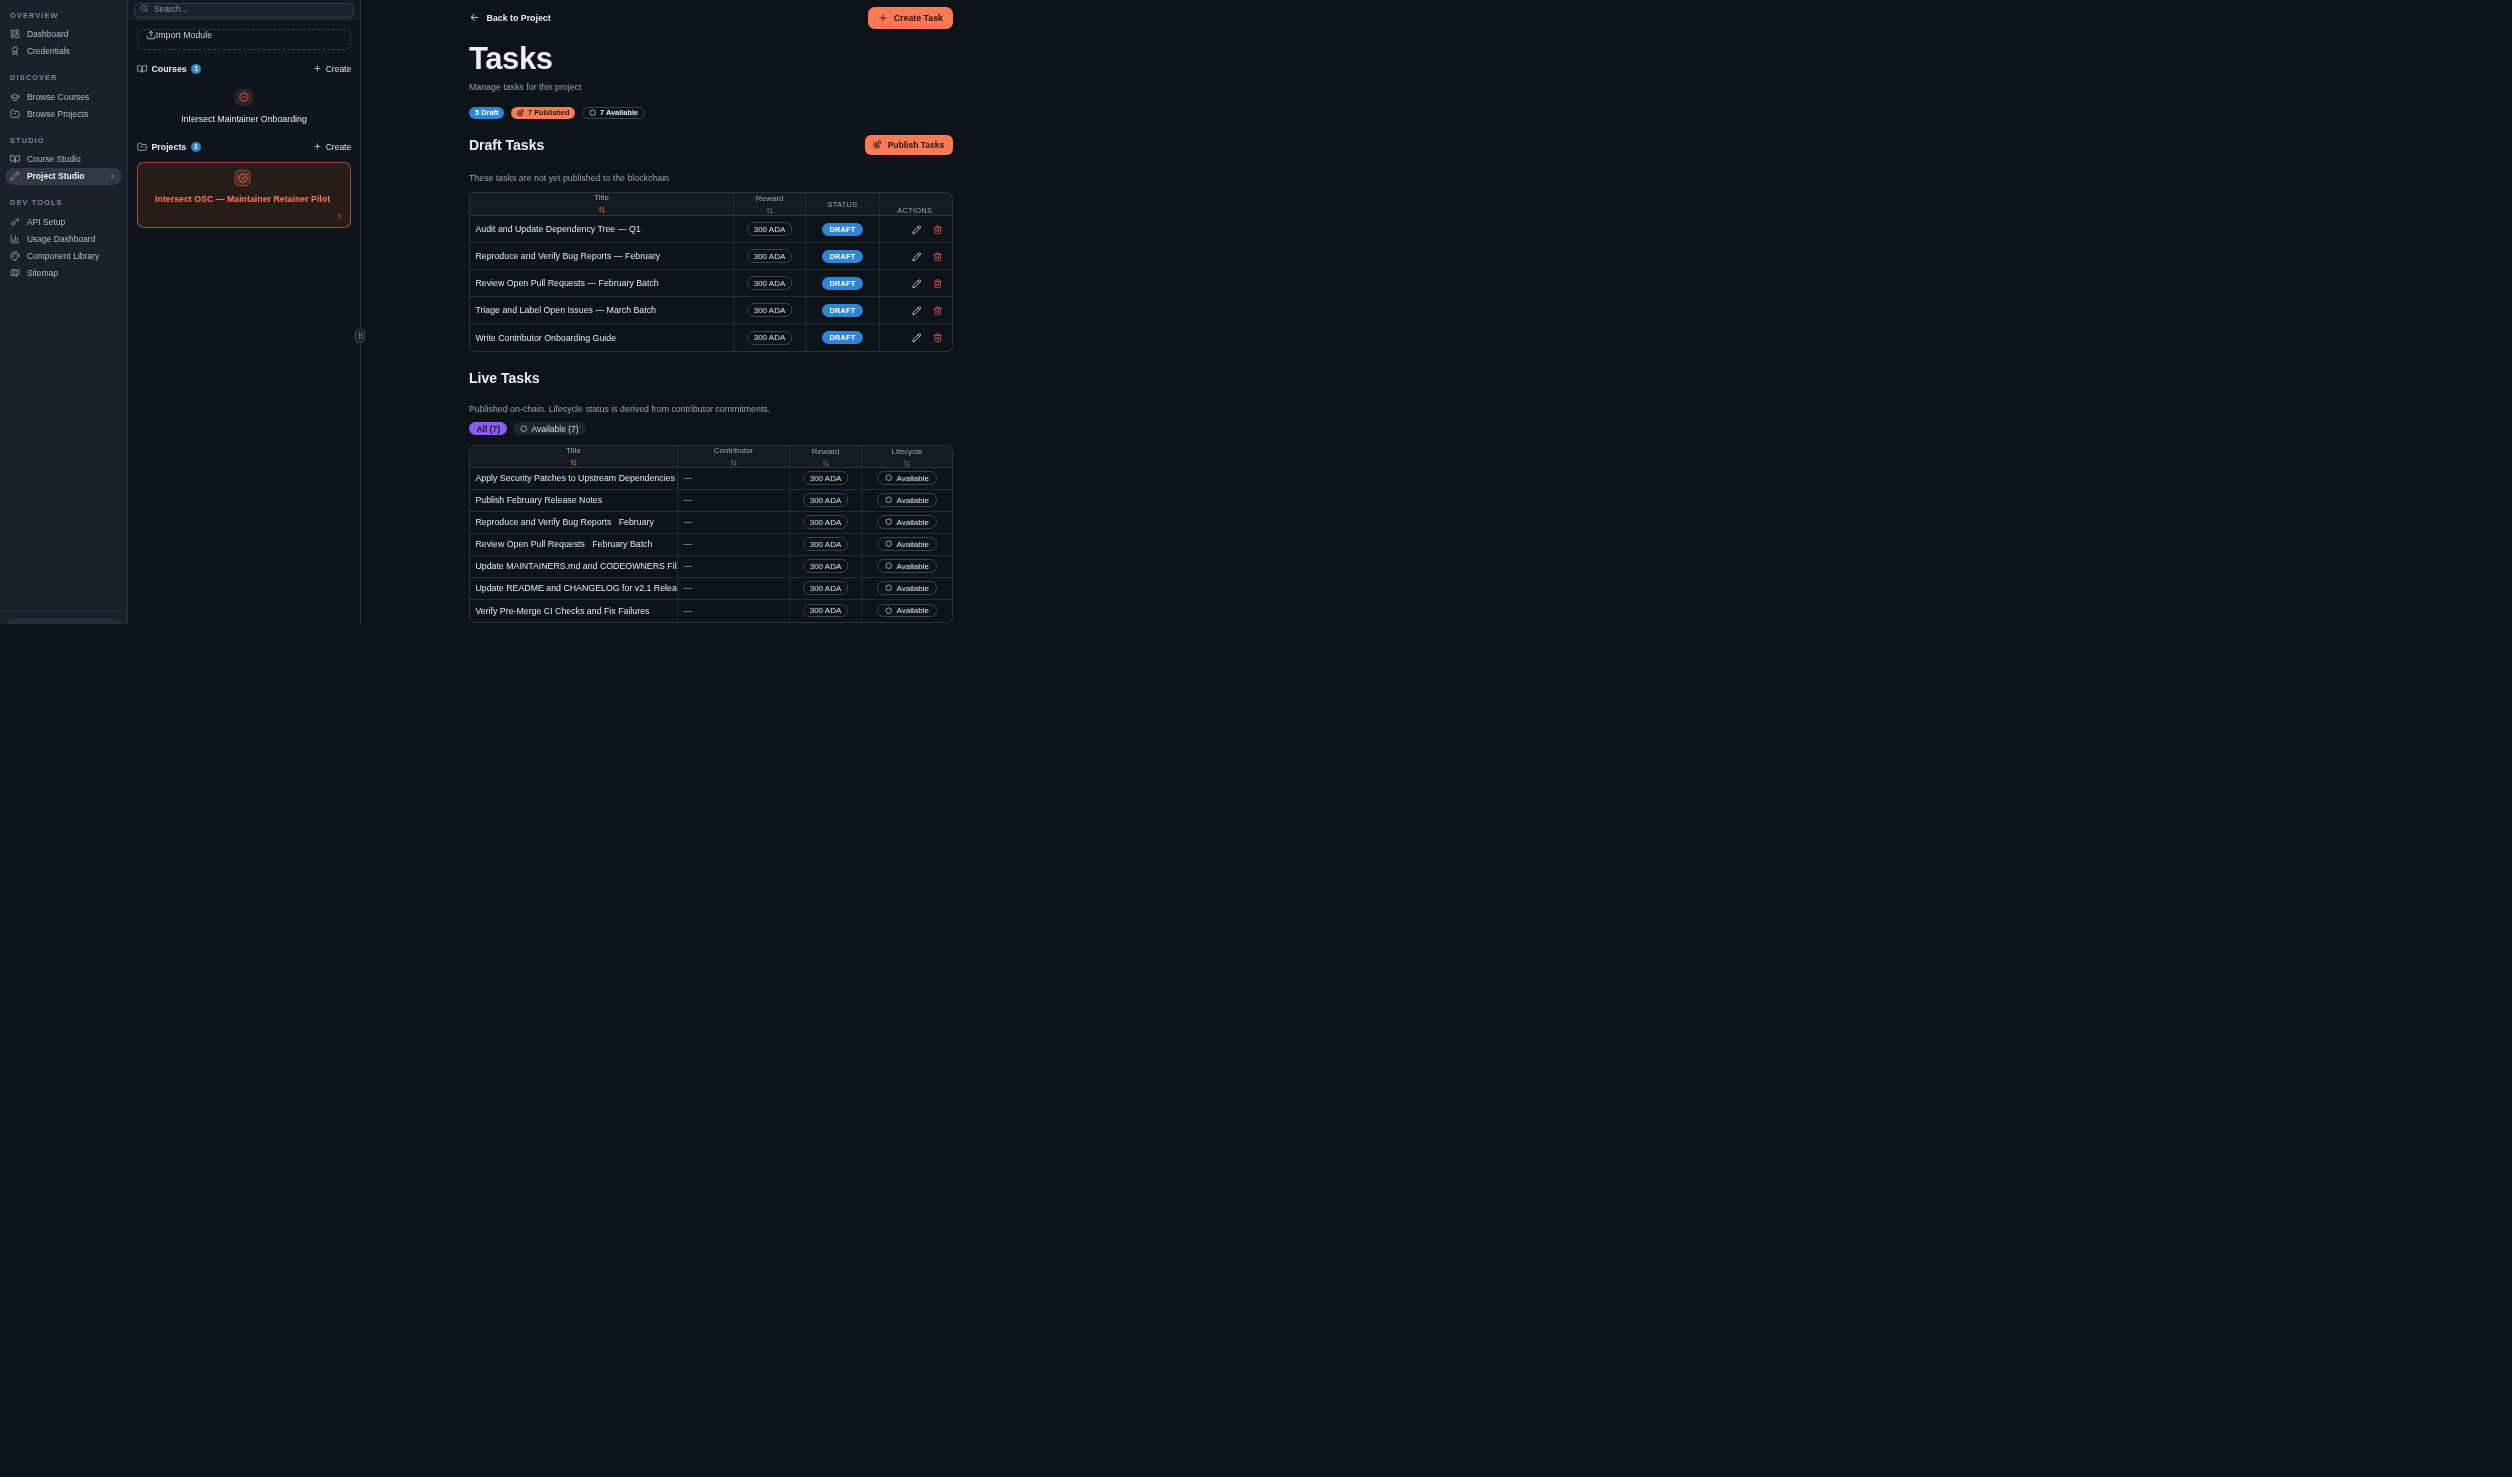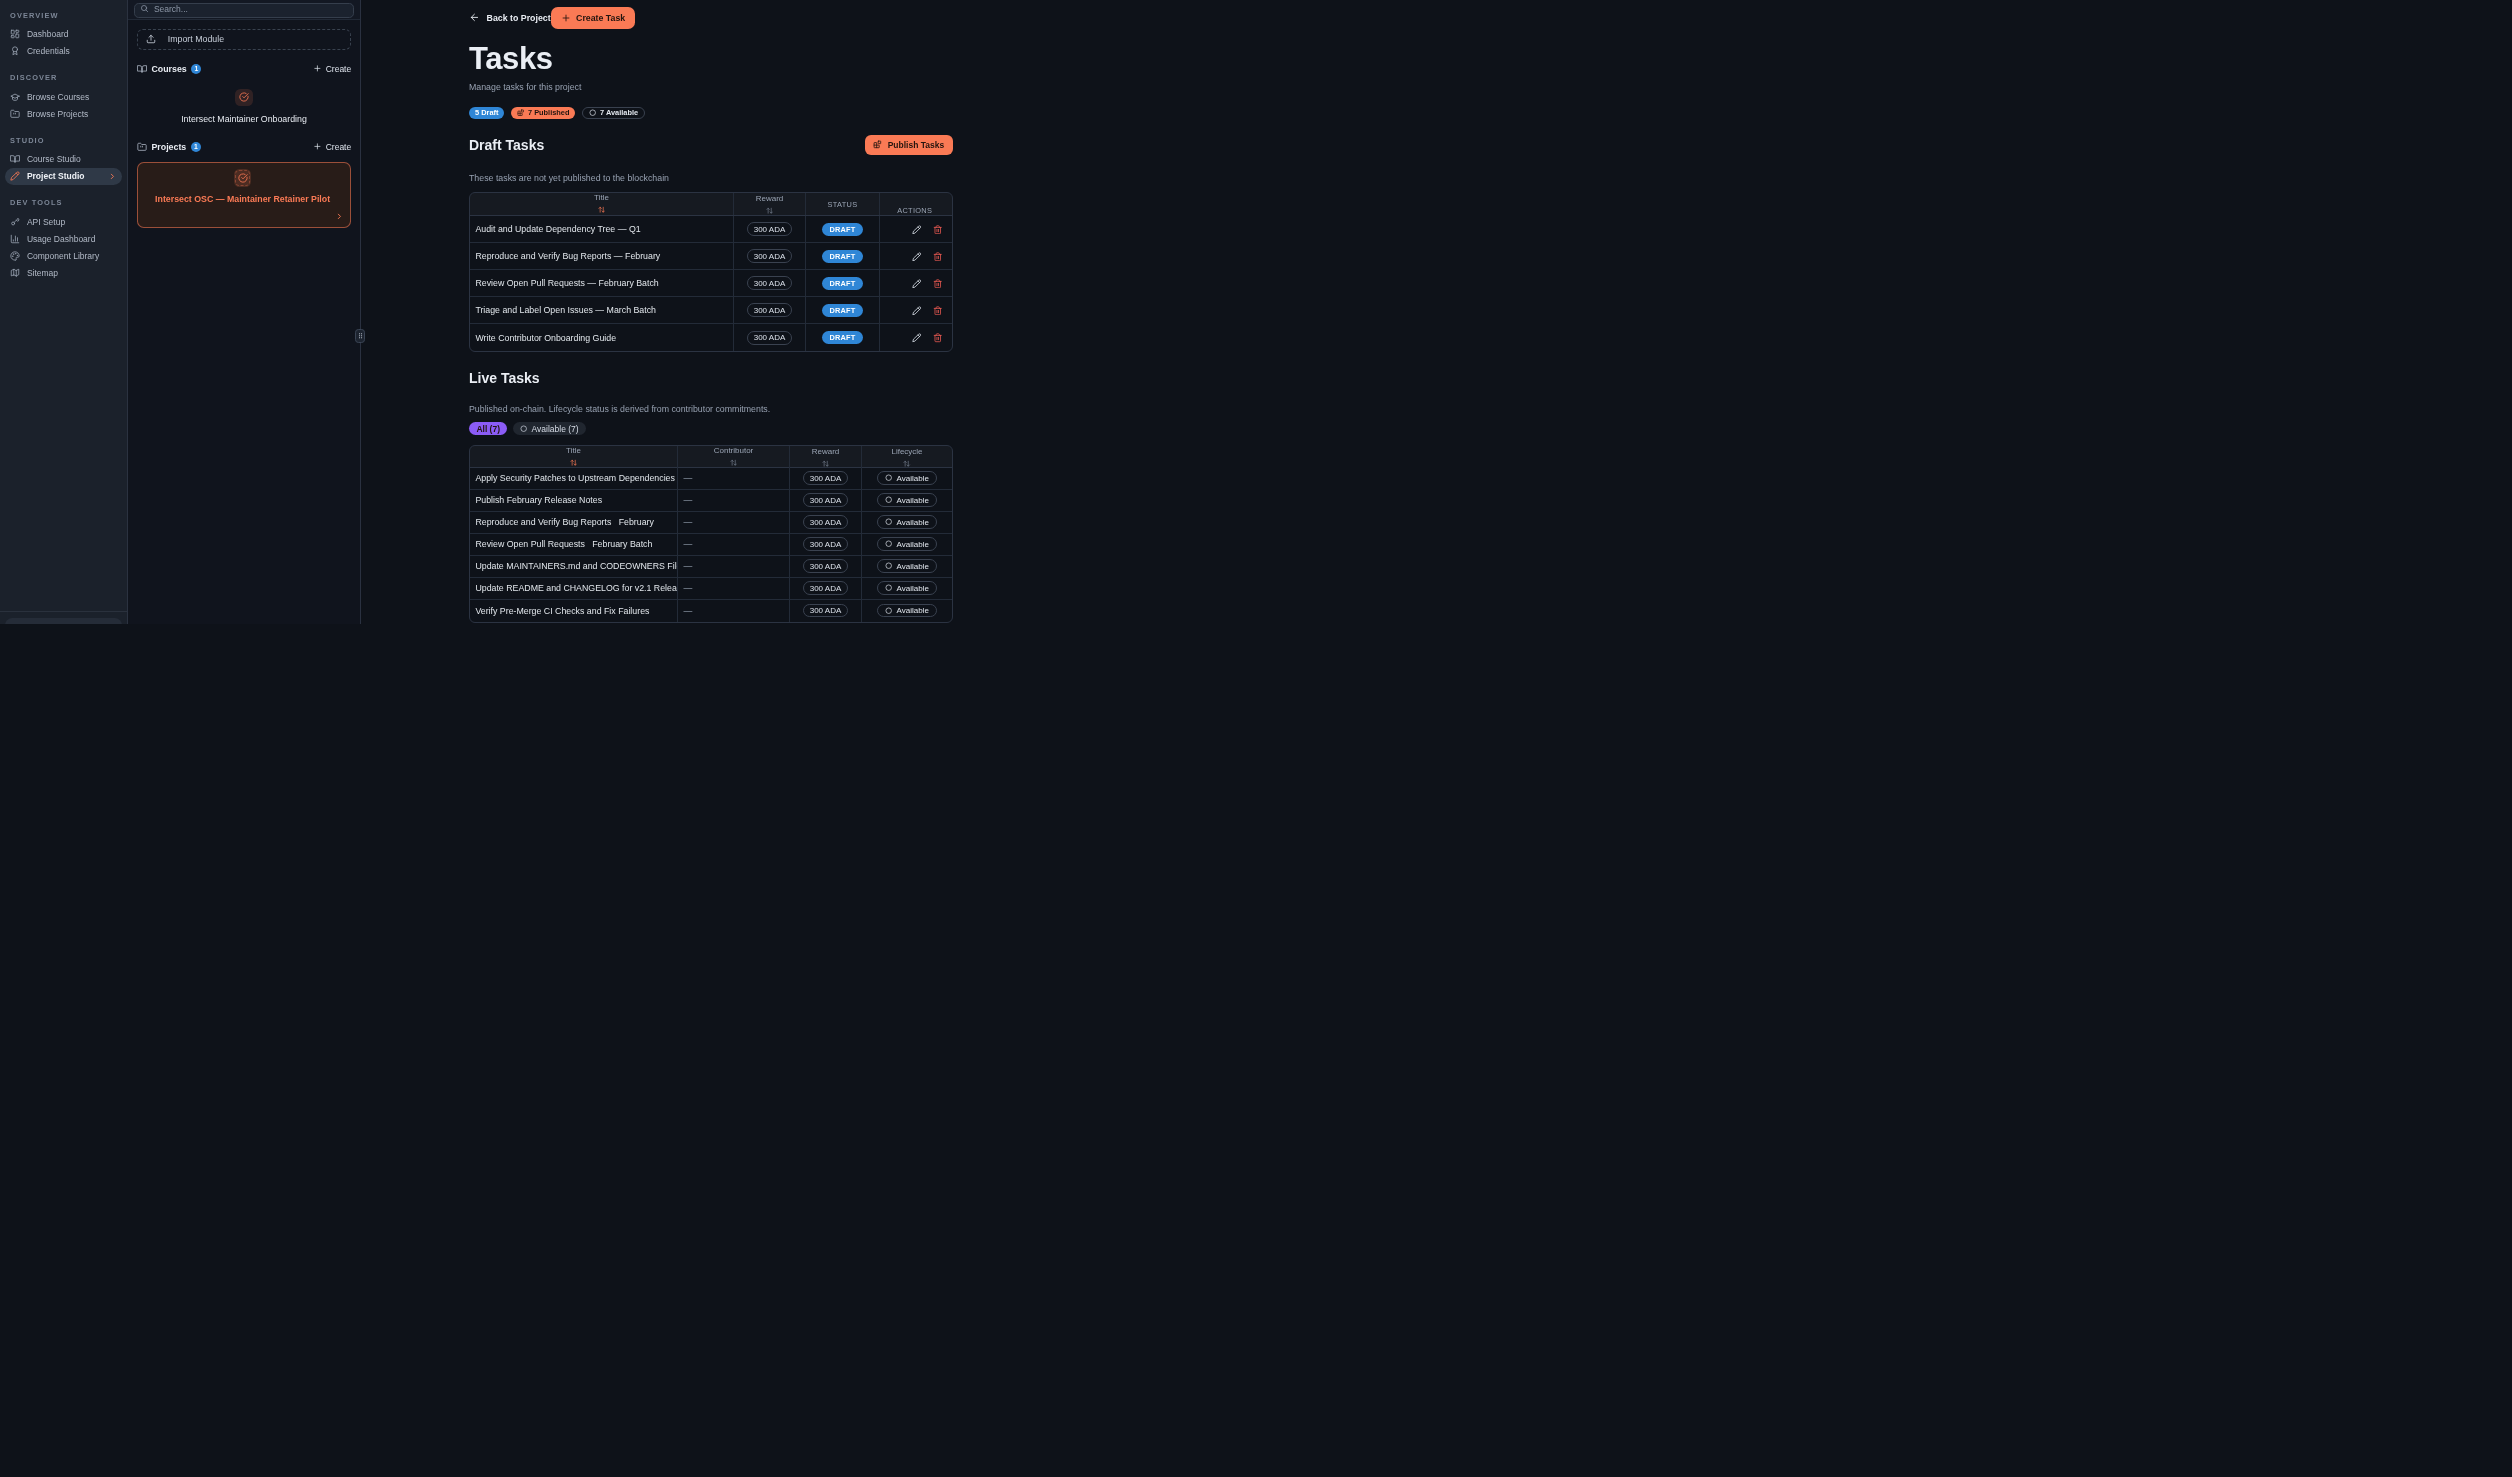--- a/index.html
+++ b/index.html
@@ -23,38 +23,38 @@
   .side-foot { position:absolute; left:0; right:0; bottom:0; height:13px; border-top:0.7px solid #2a313d; }
   .side-foot-pill { position:absolute; left:5.4px; right:5.4px; top:6px; height:15px; background:#252c38; border-radius:7.4px; }
 
   
   .panel { width:233px; background:#10141d; border-right:0.7px solid #2a3140; flex-shrink:0; position:relative; }
   .panel-search-row { height:20px; background:#131823; border-bottom:0.7px solid #212936; padding:2.7px 6px; }
   .search-box { height:15px; background:#1b222e; border:0.7px solid #353e4c; border-radius:4.7px; display:flex; align-items:flex-start; gap:4.7px; padding:0 5.4px; color:#8d97a7; }
   .search-box input { background:transparent; border:none; outline:none; color:#aeb7c5; font-size:8.5px; font-family:inherit; width:100%; }
   .search-box input::placeholder { color:#8d97a7; }
   .panel-body { padding:8.8px; }
-  .import-btn { width:100%; height:21px; background:transparent; border:1px dashed #39424f; border-radius:6px; color:#c8cfda; font-size:8.8px; font-family:inherit; display:flex; align-items:center; gap:12px; padding:0 8px; cursor:pointer; }
+  .import-btn { width:100%; height:21px; background:transparent; border:1px dashed #39424f; border-radius:6px; color:#c8cfda; font-size:8.8px; font-family:inherit; display:flex; align-items:flex-start; gap:0; padding:0 8px; cursor:pointer; }
   .group-header { margin-top:14px; display:flex; align-items:center; gap:4.7px; }
   .group-header .g-ic { color:#a6afbd; }
   .group-title { font-size:8.8px; font-weight:700; color:#e8ecf2; }
   .count-badge { min-width:10px; height:10px; border-radius:5.4px; background:#2f86d6; color:#fff; font-size:6.8px; font-weight:700; display:flex; align-items:center; justify-content:center; padding:0 2.7px; }
   .create-btn { margin-left:auto; display:flex; align-items:center; gap:4px; background:none; border:none; color:#dde3ec; font-size:8.5px; font-family:inherit; cursor:pointer; }
   .mod-item { margin-top:10.8px; display:flex; align-items:center; gap:7.4px; padding:4px; border-radius:6.8px; cursor:pointer;flex-direction:column; }
   .icon-sq { width:17.6px; height:17.6px; border-radius:5.4px; background:rgba(250,122,85,.14); display:flex; align-items:center; justify-content:center; color:#fa7a55; flex-shrink:0; }
   .mod-item .m-title { font-size:8.8px; color:#e8ecf2; }
   .mod-item.active-project { border:0.7px solid rgba(250,122,85,.55); background:#281c18; padding:6px 6.8px 6px 4px; }
   .mod-item.active-project .m-title { color:#fa7a55; font-weight:600; }
   .mod-item.active-project .icon-sq { background:rgba(250,122,85,.18); outline:0.7px dashed rgba(250,122,85,.35); outline-offset:-2px; }
   .mod-item .chev { margin-left:auto; color:#fa7a55; }
   .drag-handle { position:absolute; right:-5.4px; top:329px; width:10px; height:13.5px; border-radius:3.4px; background:#1d2430; border:0.7px solid #3a4454; color:#cfd6e0; display:flex; align-items:center; justify-content:center; z-index:3; cursor:col-resize; }
 
   
   .main { flex:1; background:#0e1219; padding:6.8px 108px 0 108px; overflow:hidden; }
-  .main-topbar { display:flex; align-items:center; height:22px; }
+  .main-topbar { display:flex; align-items:center; justify-content:space-between; height:22px; }
   .back-link { display:flex; align-items:center; gap:6.8px; color:#e9edf3; font-size:8.8px; font-weight:600; cursor:pointer; background:none; border:none; font-family:inherit; }
   .btn-accent { background:#fa7a55; color:#24150f; border:none; border-radius:6.8px; display:flex; align-items:center; gap:5.4px; font-family:inherit; font-weight:700; cursor:pointer; }
   .create-task { height:22px; padding:0 10px; font-size:8.8px; }
   .page-title { margin-top:12px; font-size:31px; font-weight:800; letter-spacing:-0.4px; color:#eaeef4; line-height:1.15; }
   .page-sub { margin-top:5.4px; font-size:8.8px; color:#98a2b2; }
   .badge-row { margin-top:15px; display:flex; align-items:center; gap:6.8px; }
   .badge { height:12px; border-radius:676px; display:inline-flex; align-items:center; gap:3.4px; padding:0 6px; font-size:7.4px; font-weight:700; }
   .badge-blue { background:#2f86d6; color:#fff; }
   .badge-orange { background:#fa7a55; color:#24150f; }
   .badge-outline { border:0.7px solid #39414f; color:#e2e7ee; background:transparent; font-weight:600; }

